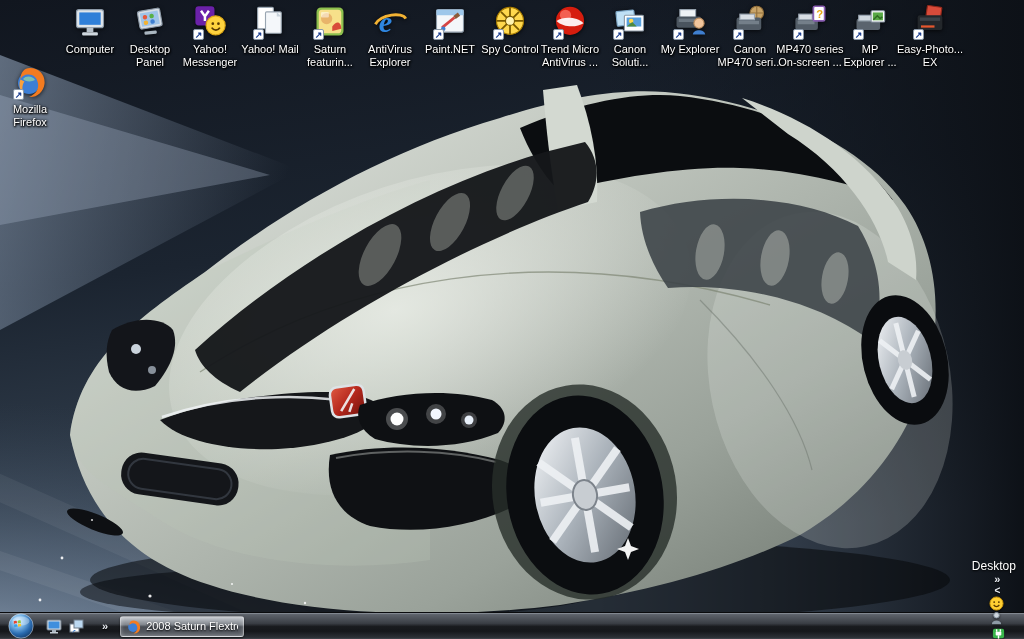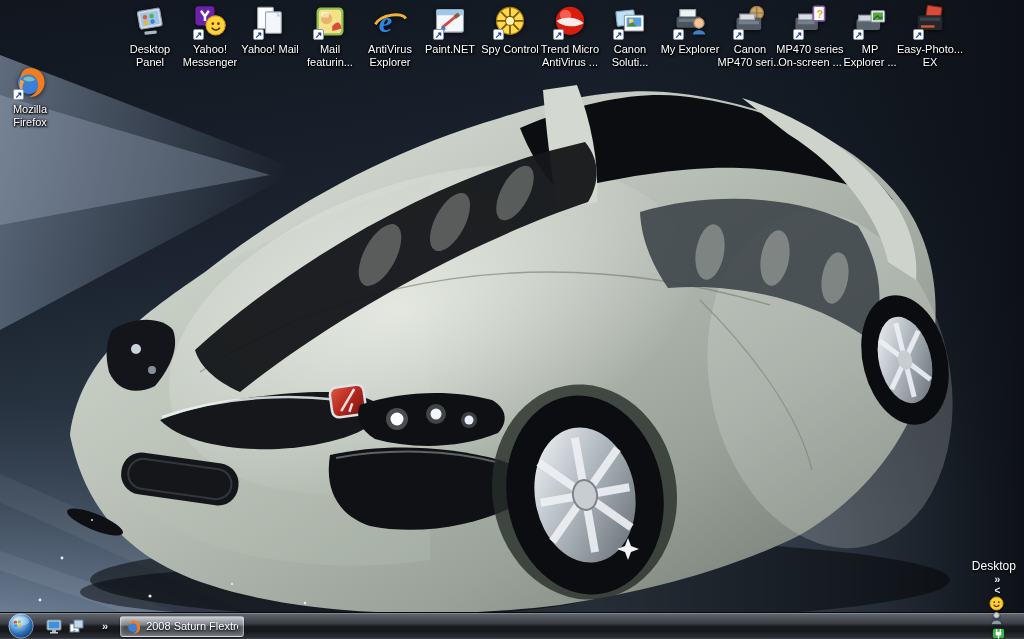--- a/index.html
+++ b/index.html
@@ -199,20 +199,31 @@
       <circle cx="62" cy="558" r="1.4" opacity="0.9"></circle>
       <circle cx="150" cy="596" r="1.6" opacity="0.9"></circle>
       <circle cx="232" cy="584" r="1.1" opacity="0.8"></circle>
       <circle cx="92" cy="520" r="1.1" opacity="0.8"></circle>
       <circle cx="40" cy="600" r="1.4" opacity="0.9"></circle>
       <circle cx="305" cy="603" r="1.2" opacity="0.8"></circle>
     </g>
   </svg>
 
 
+  <div class="dicon" style="left:60px;top:4px">
+    <span class="glyph">
+      <svg viewBox="0 0 32 32">
+          <rect x="4" y="5" width="24" height="16" rx="2" fill="#dfe5ea" stroke="#8d9aa8"></rect>
+          <rect x="6.5" y="7.5" width="19" height="11" fill="#2f7fd8"></rect>
+          <rect x="13" y="21" width="6" height="4" fill="#b7c1cb"></rect>
+          <rect x="9" y="25" width="14" height="3" rx="1" fill="#cfd7de"></rect>
+        </svg>
+    </span>
+    <span class="dlabel">Computer</span>
+  </div>
 
   <div class="dicon" style="left:120px;top:4px">
     <span class="glyph">
       <svg viewBox="0 0 32 32">
           <g transform="rotate(-10 16 14)">
             <rect x="6" y="5" width="20" height="16" rx="2" fill="#d7dee5" stroke="#8d9aa8"></rect>
             <rect x="8" y="7" width="16" height="12" fill="#9fc4e8"></rect>
             <circle cx="12" cy="11" r="2" fill="#e5593c"></circle>
             <circle cx="18" cy="11" r="2" fill="#58b045"></circle>
             <circle cx="12" cy="16" r="2" fill="#f2b233"></circle>
@@ -257,21 +268,21 @@
     <span class="glyph">
       <svg viewBox="0 0 32 32">
           <rect x="4" y="3" width="24" height="25" rx="4" fill="#8dc04e"></rect>
           <rect x="6" y="5" width="20" height="21" rx="3" fill="#f7e08a"></rect>
           <circle cx="13" cy="13" r="5" fill="#e8b46a"></circle>
           <path d="M18 20 C22 14 26 16 26 22 L18 24 Z" fill="#d84b3a"></path>
           <rect x="8" y="7" width="7" height="5" rx="1" fill="#fff" opacity=".5"></rect>
         </svg>
       <span class="sc-arrow">↗</span>
     </span>
-    <span class="dlabel">Mail
+    <span class="dlabel">Saturn
 featurin...</span>
   </div>
 
   <div class="dicon" style="left:360px;top:4px">
     <span class="glyph">
       <svg viewBox="0 0 32 32">
           <text x="6" y="25" font-family="Liberation Serif,serif" font-size="27" font-style="italic" font-weight="bold" fill="#2e86e0">e</text>
           <path d="M3 18 C8 9 27 7 30 13" stroke="#f2b233" stroke-width="2.5" fill="none"></path>
         </svg>
     </span>

